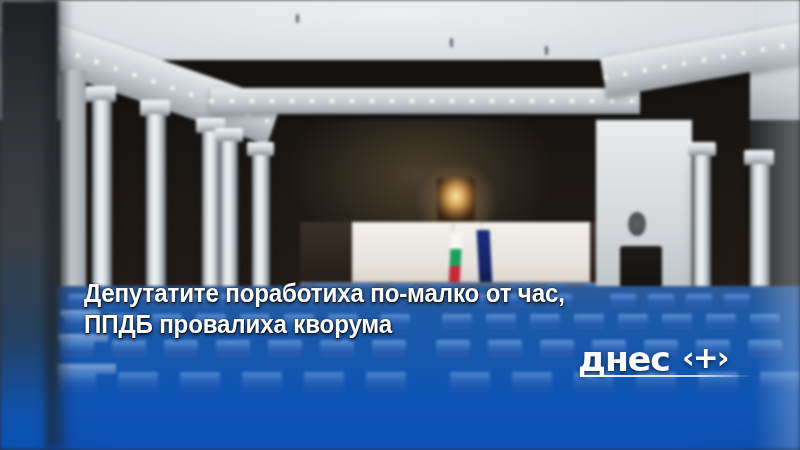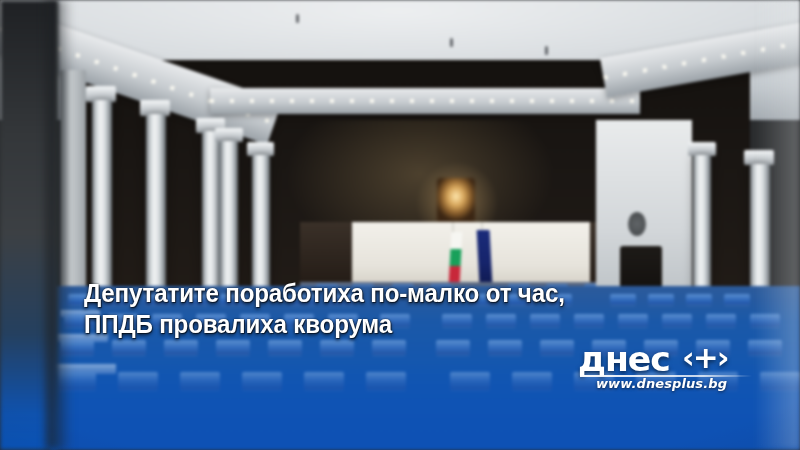--- a/index.html
+++ b/index.html
@@ -389,16 +389,15 @@
 
   <div class="vignette"></div>
 
   <div class="headline">Депутатите поработиха по-малко от час,
 ППДБ провалиха кворума</div>
 
   <div class="logo">
     <span class="logo-word">днес</span>
     <span class="logo-mark">‹+›</span>
     <span class="logo-rule"></span>
-    <span class="logo-url">www.dnesplus.bg</span>
   </div>
 
 </div>
 
 </body></html>

